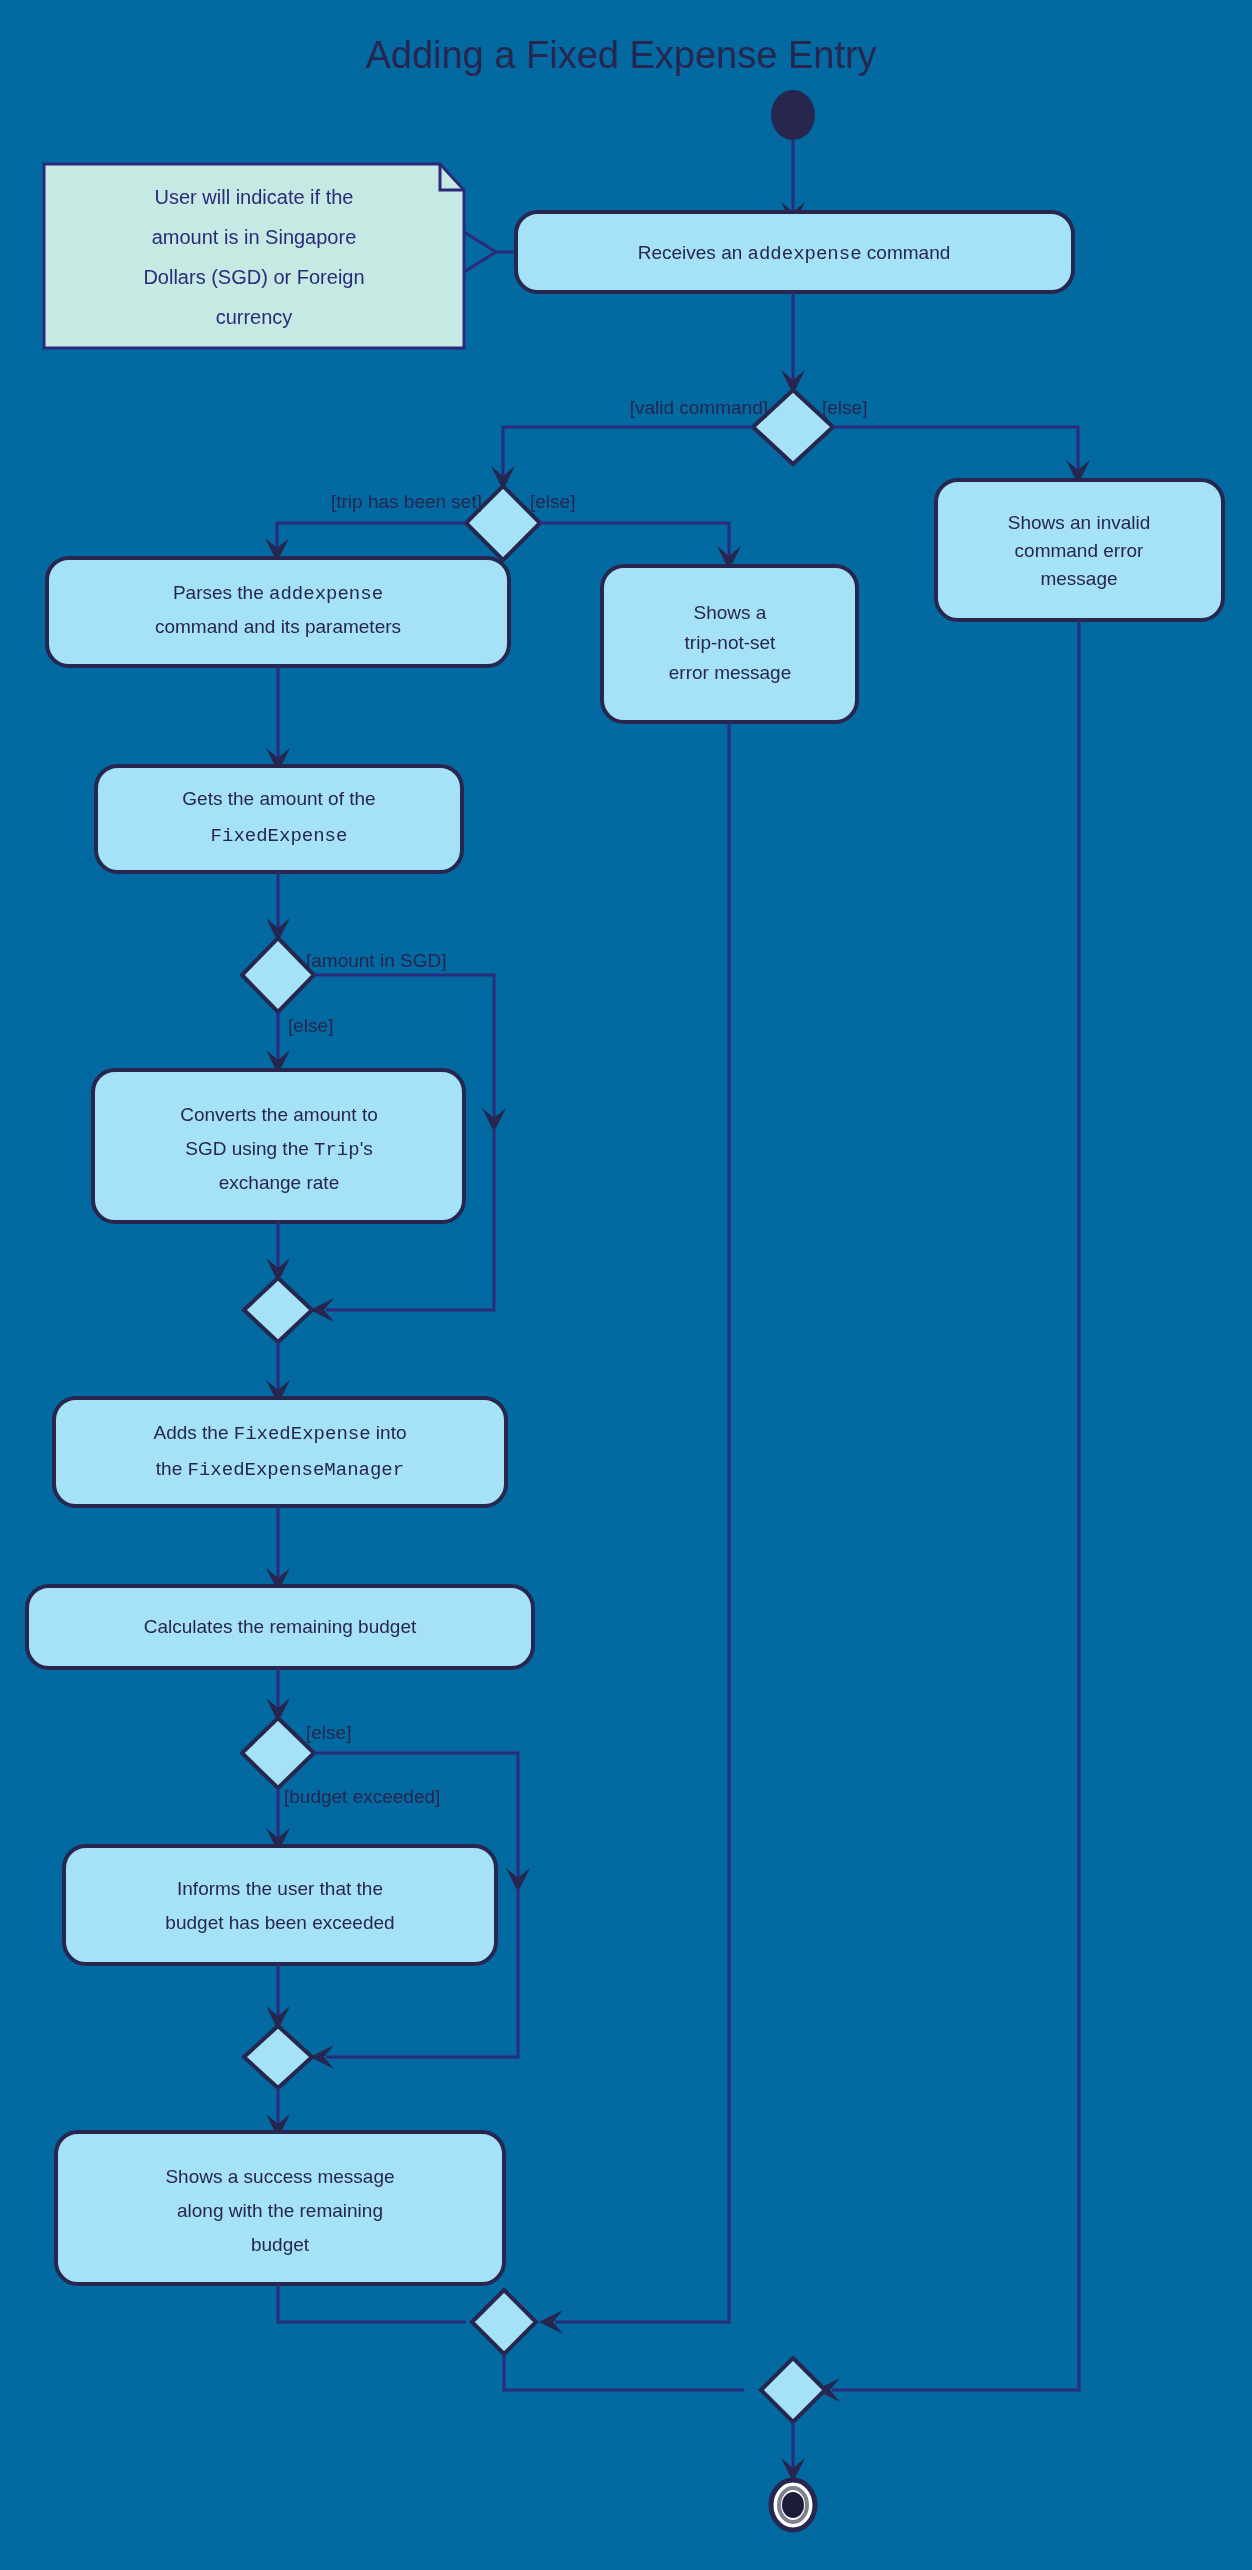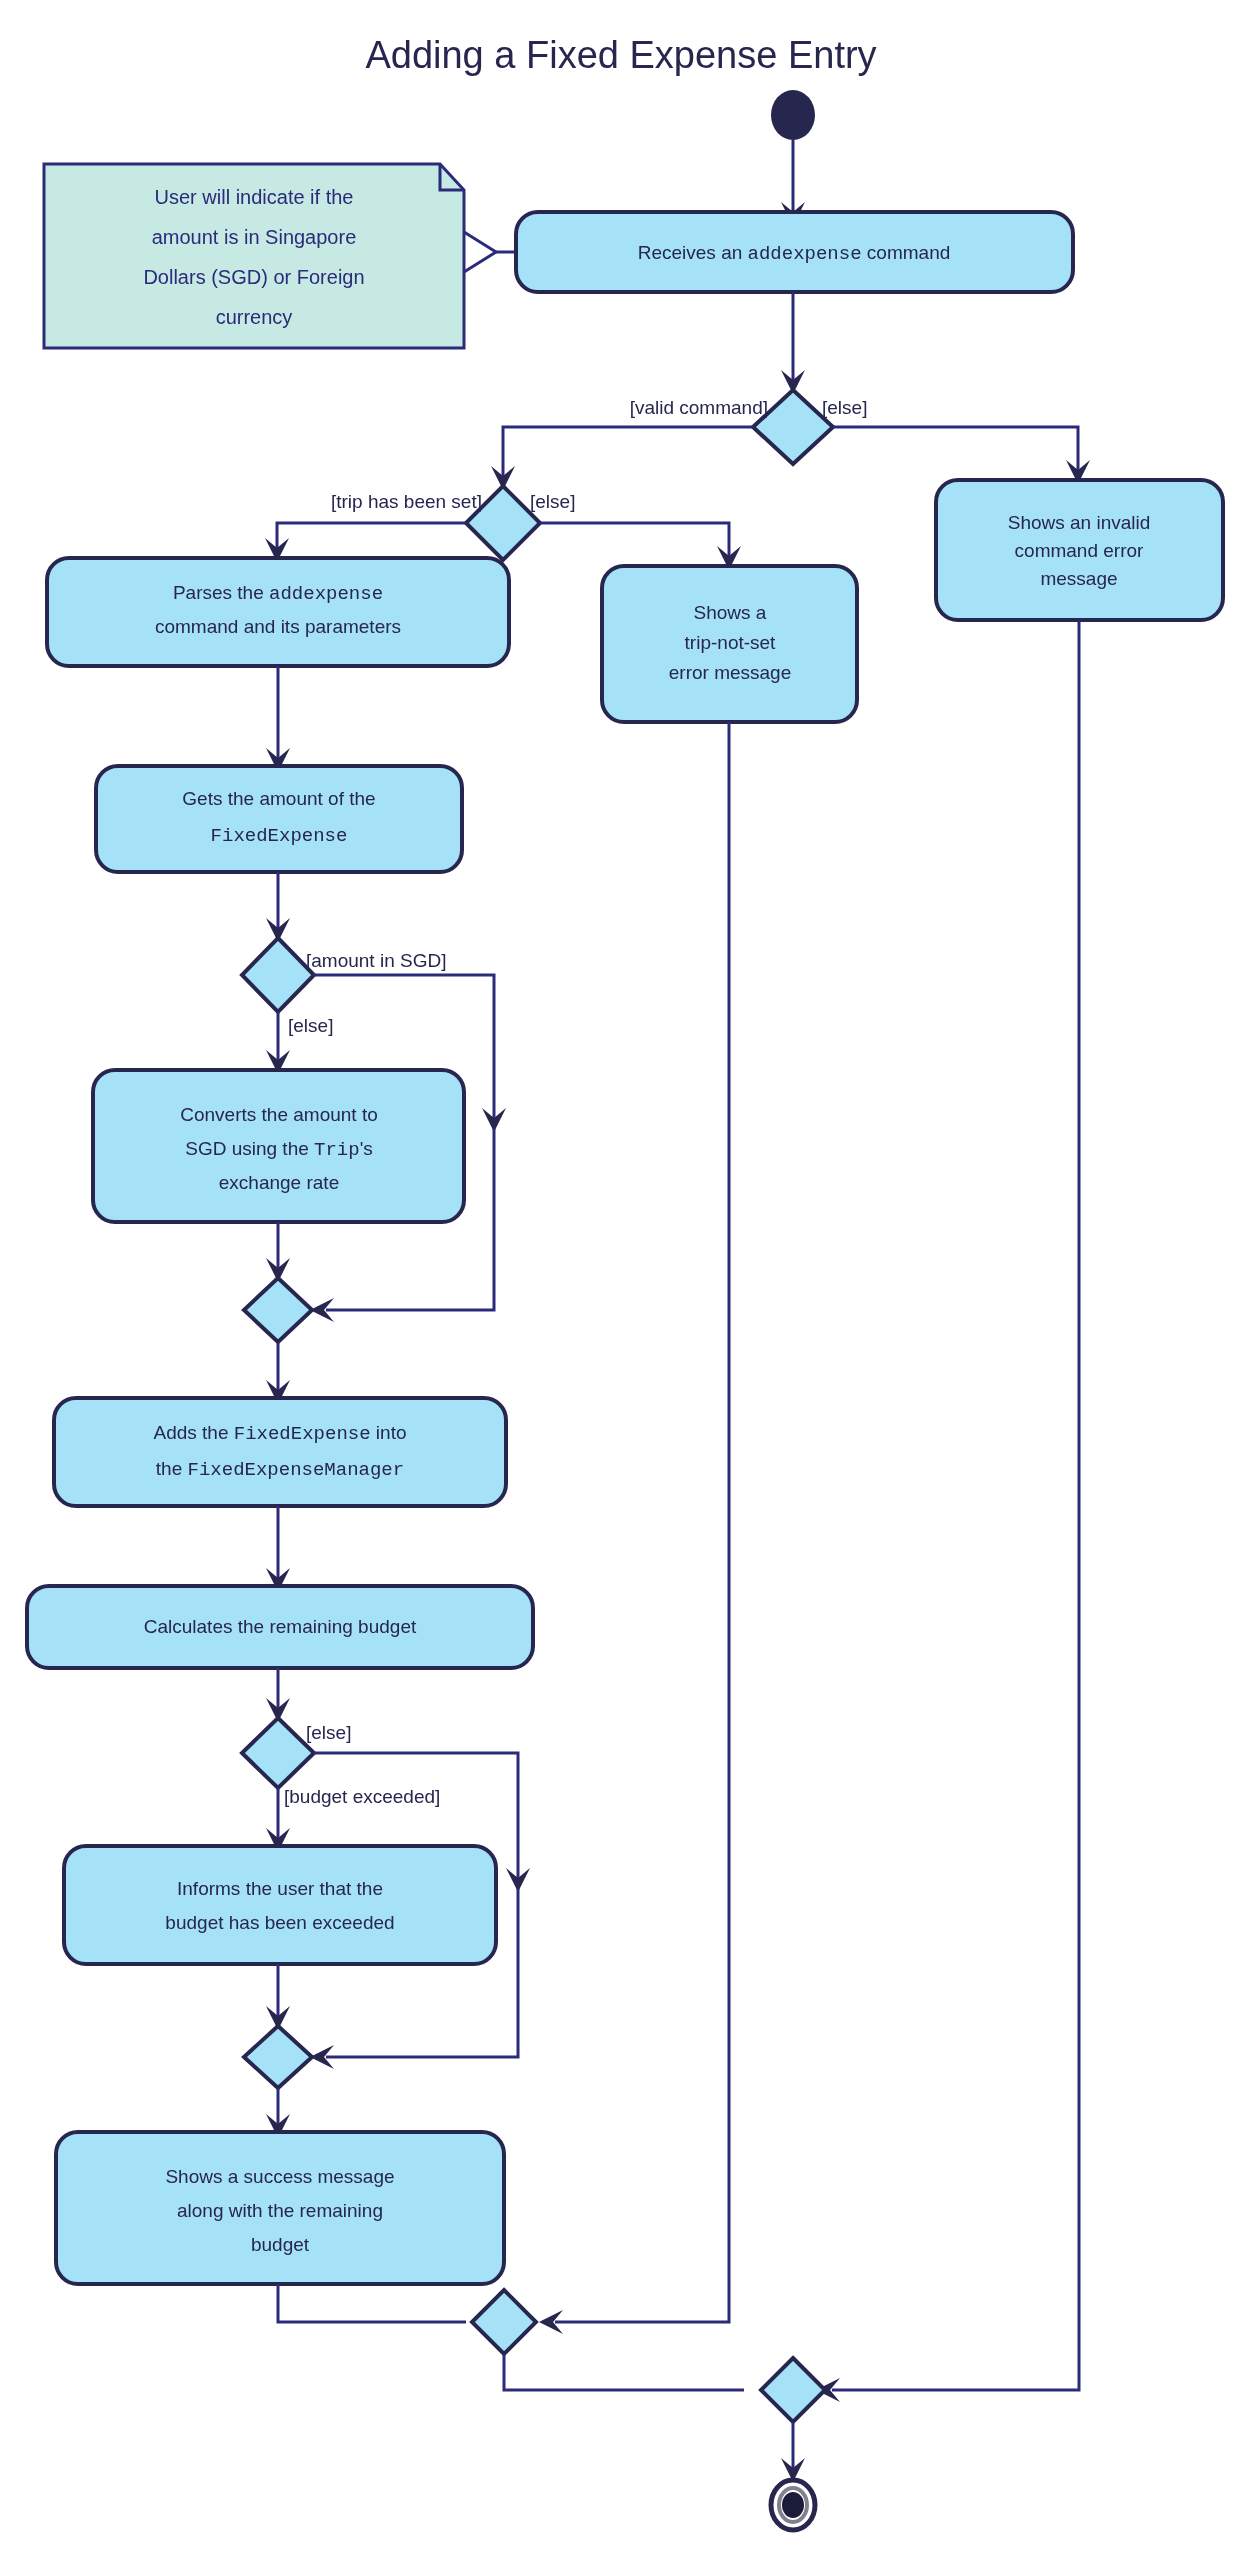--- a/index.html
+++ b/index.html
@@ -4,21 +4,21 @@
 <style>
   html, body {
     margin: 0;
     padding: 0;
     background: #EDEADB;
   }
   #diagram-root {
     position: relative;
     width: 1252px;
     height: 2570px;
-    background: #ffffff;
+    background: #0369a1;
     font-family: "Liberation Sans", sans-serif;
     overflow: hidden;
   }
   svg#uml-canvas {
     position: absolute;
     top: 0; left: 0;
     width: 1252px;
     height: 2570px;
     display: block;
   }

